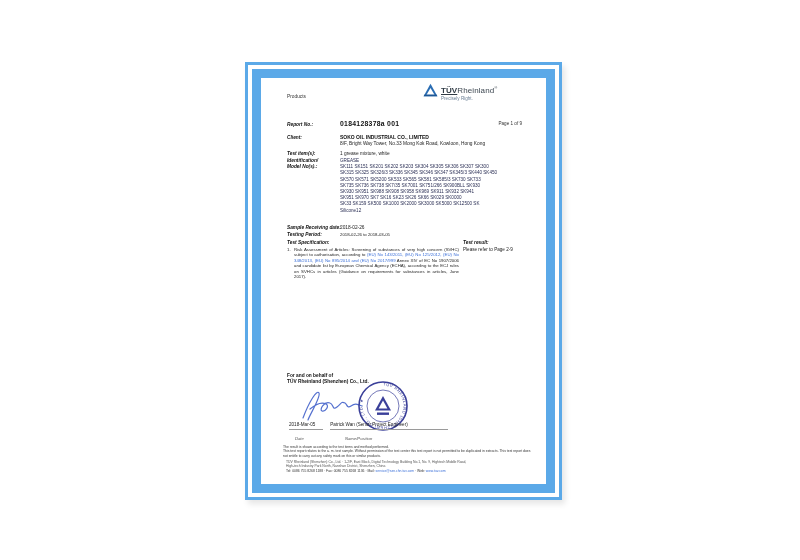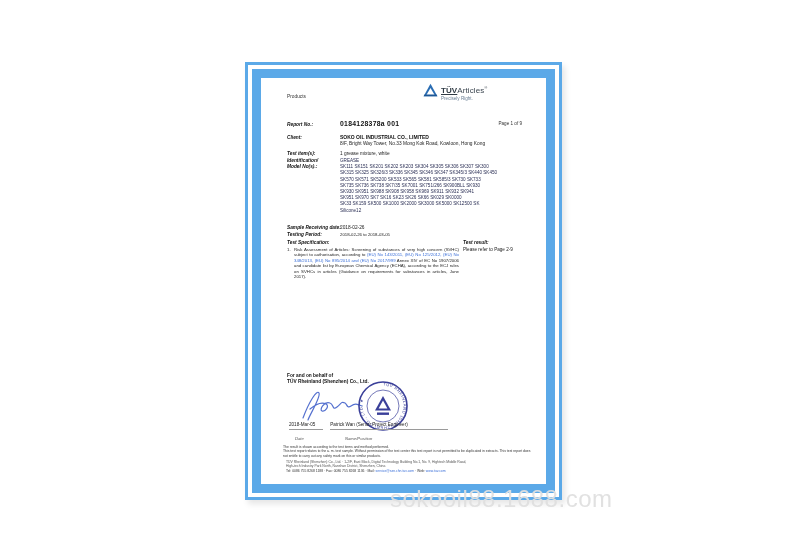--- a/index.html
+++ b/index.html
@@ -62,21 +62,21 @@
 
         <div class="abs products" style="left:26px;top:16px;">Products</div>
 
         <div class="abs logo" style="left:162px;top:5px;">
           <svg width="15" height="14" viewBox="0 0 24 22">
             <path d="M12,1 L23,21 L1,21 Z" fill="#2A6DB3"></path>
             <path d="M12,7.6 L18.6,19 L5.4,19 Z" fill="#ffffff"></path>
             <path d="M1,21 L23,21 L21.4,18.2 L2.6,18.2 Z" fill="#1d5795"></path>
           </svg>
           <div class="logo-textcol">
-            <div class="logo-word"><b>TÜV</b><span>Articles</span><span class="logo-reg">®</span></div>
+            <div class="logo-word"><b>TÜV</b><span>Rheinland</span><span class="logo-reg">®</span></div>
             <div class="logo-tag">Precisely Right.</div>
           </div>
         </div>
 
         <div class="abs lbl" style="left:26px;top:44px;">Report No.:</div>
         <div class="abs repno" style="left:79px;top:42px;">0184128378a 001</div>
         <div class="abs pageno" style="right:24px;top:43px;">Page 1 of 9</div>
 
         <div class="abs lbl" style="left:26px;top:57px;">Client:</div>
         <div class="abs clientname" style="left:79px;top:56px;">SOKO OIL INDUSTRIAL CO., LIMITED</div>
@@ -146,15 +146,14 @@
           <div>This test report relates to the a. m. test sample. Without permission of the test center this test report is not permitted to be duplicated in extracts. This test report does not entitle to carry out any safety mark on this or similar products.</div>
           <div class="addr">TÜV Rheinland (Shenzhen) Co., Ltd. · 1-2/F, East Block, Digital Technology Building No.1, No. 9, Hightech Middle Road,</div>
           <div class="addr" style="margin-top:0;">High-tech Industry Park North, Nanshan District, Shenzhen, China</div>
           <div class="contact"><span>Tel: 0086 755 8268 1188 · Fax: 0086 755 8268 1136 · Mail: </span><span class="blue">service@szn.chn.tuv.com</span><span> · Web: </span><span class="blue">www.tuv.com</span></div>
         </div>
 
       </div>
     </div>
   </div>
 
-  <div class="wm-url">sokooil88.1688.com</div>
 
 </div>
 
 </body></html>

